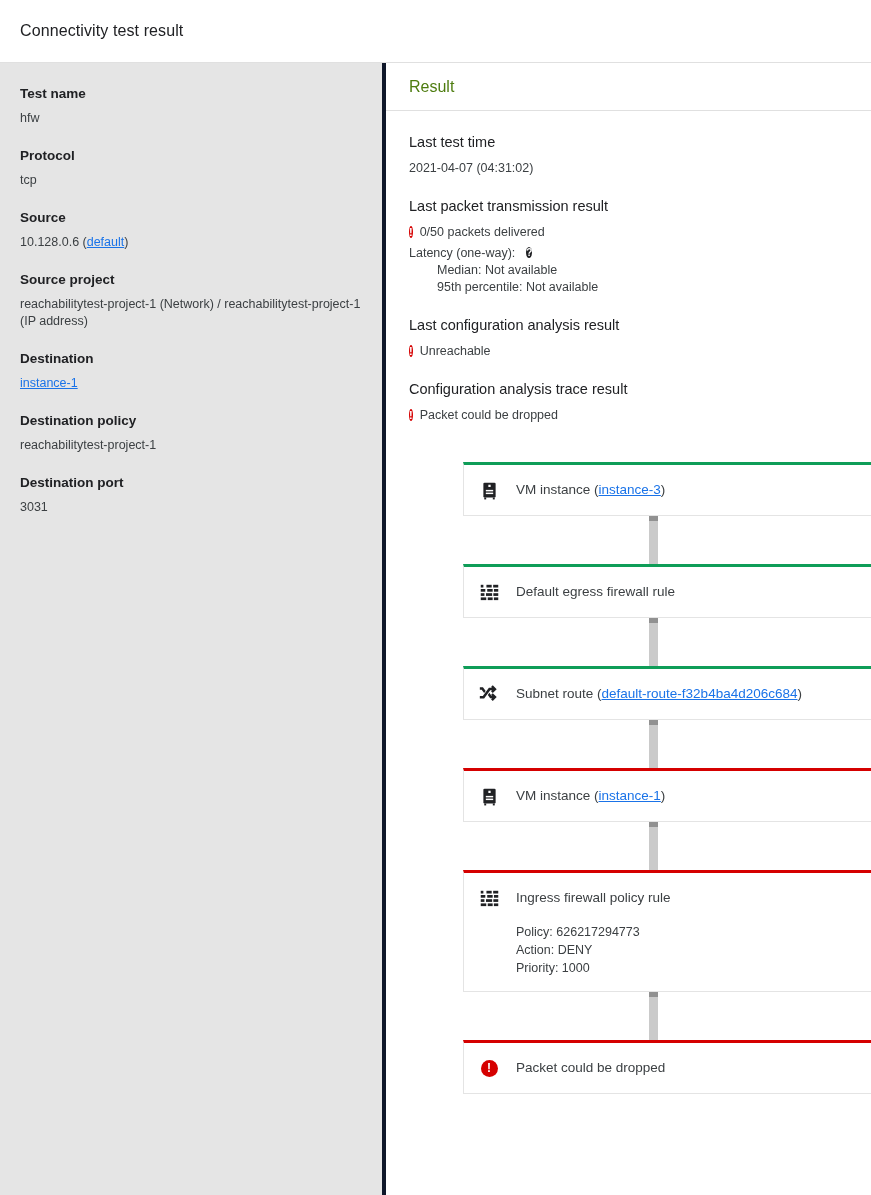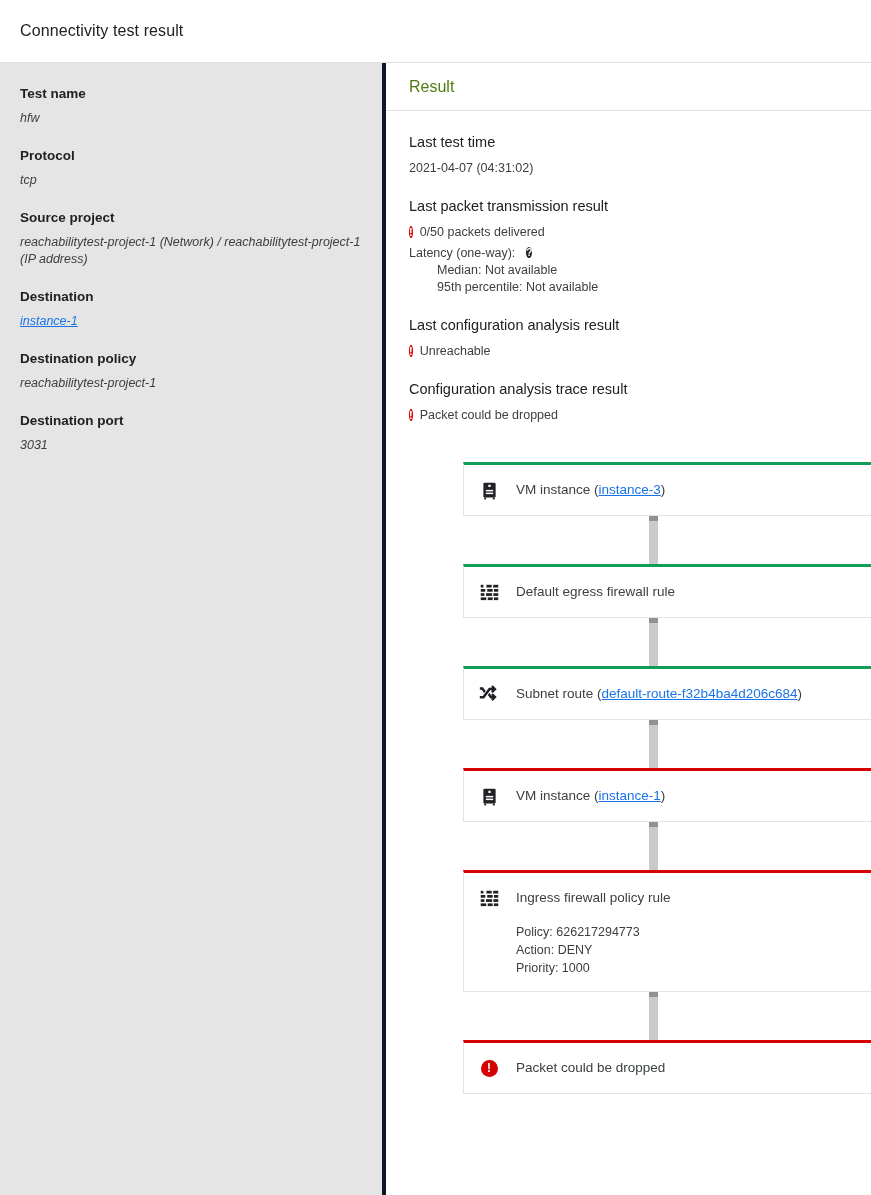--- a/index.html
+++ b/index.html
@@ -60,21 +60,20 @@
     font-weight: bold;
     color: #202124;
     line-height: 18px;
     margin-bottom: 7px;
   }
   .field-value {
     font-size: 12.5px;
     color: #3c4043;
     line-height: 17px;
     word-wrap: break-word;
-    font-style: italic;
   }
   a.link {
     color: #1a73e8;
     text-decoration: underline;
     cursor: pointer;
   }
 
   
   .result-head {
     height: 48px;
@@ -241,20 +240,24 @@
     <div class="field">
       <div class="field-label">Test name</div>
       <div class="field-value">hfw</div>
     </div>
 
     <div class="field">
       <div class="field-label">Protocol</div>
       <div class="field-value">tcp</div>
     </div>
 
+    <div class="field">
+      <div class="field-label">Source</div>
+      <div class="field-value"><span>10.128.0.6 (</span><a class="link">default</a><span>)</span></div>
+    </div>
 
     <div class="field">
       <div class="field-label">Source project</div>
       <div class="field-value">reachabilitytest-project-1 (Network) / reachabilitytest-project-1 (IP address)</div>
     </div>
 
     <div class="field">
       <div class="field-label">Destination</div>
       <div class="field-value"><a class="link">instance-1</a></div>
     </div>

